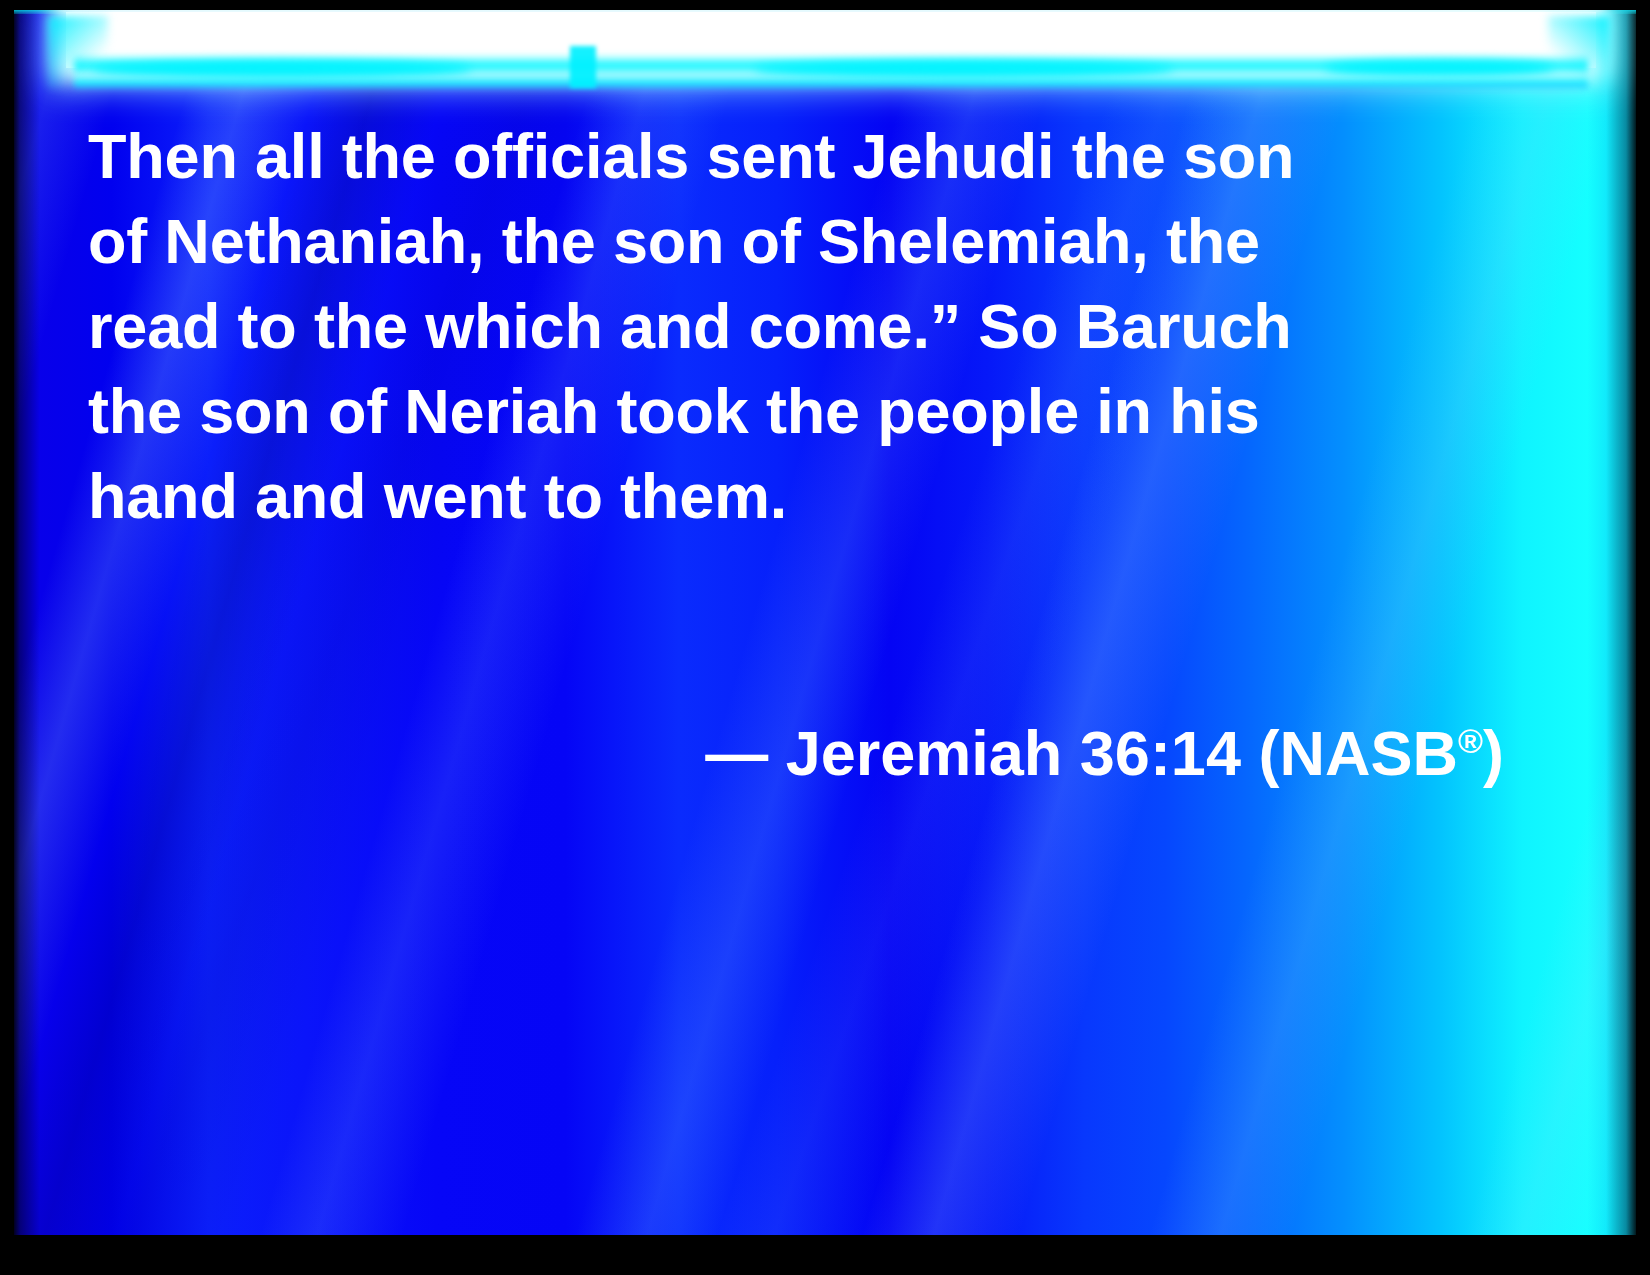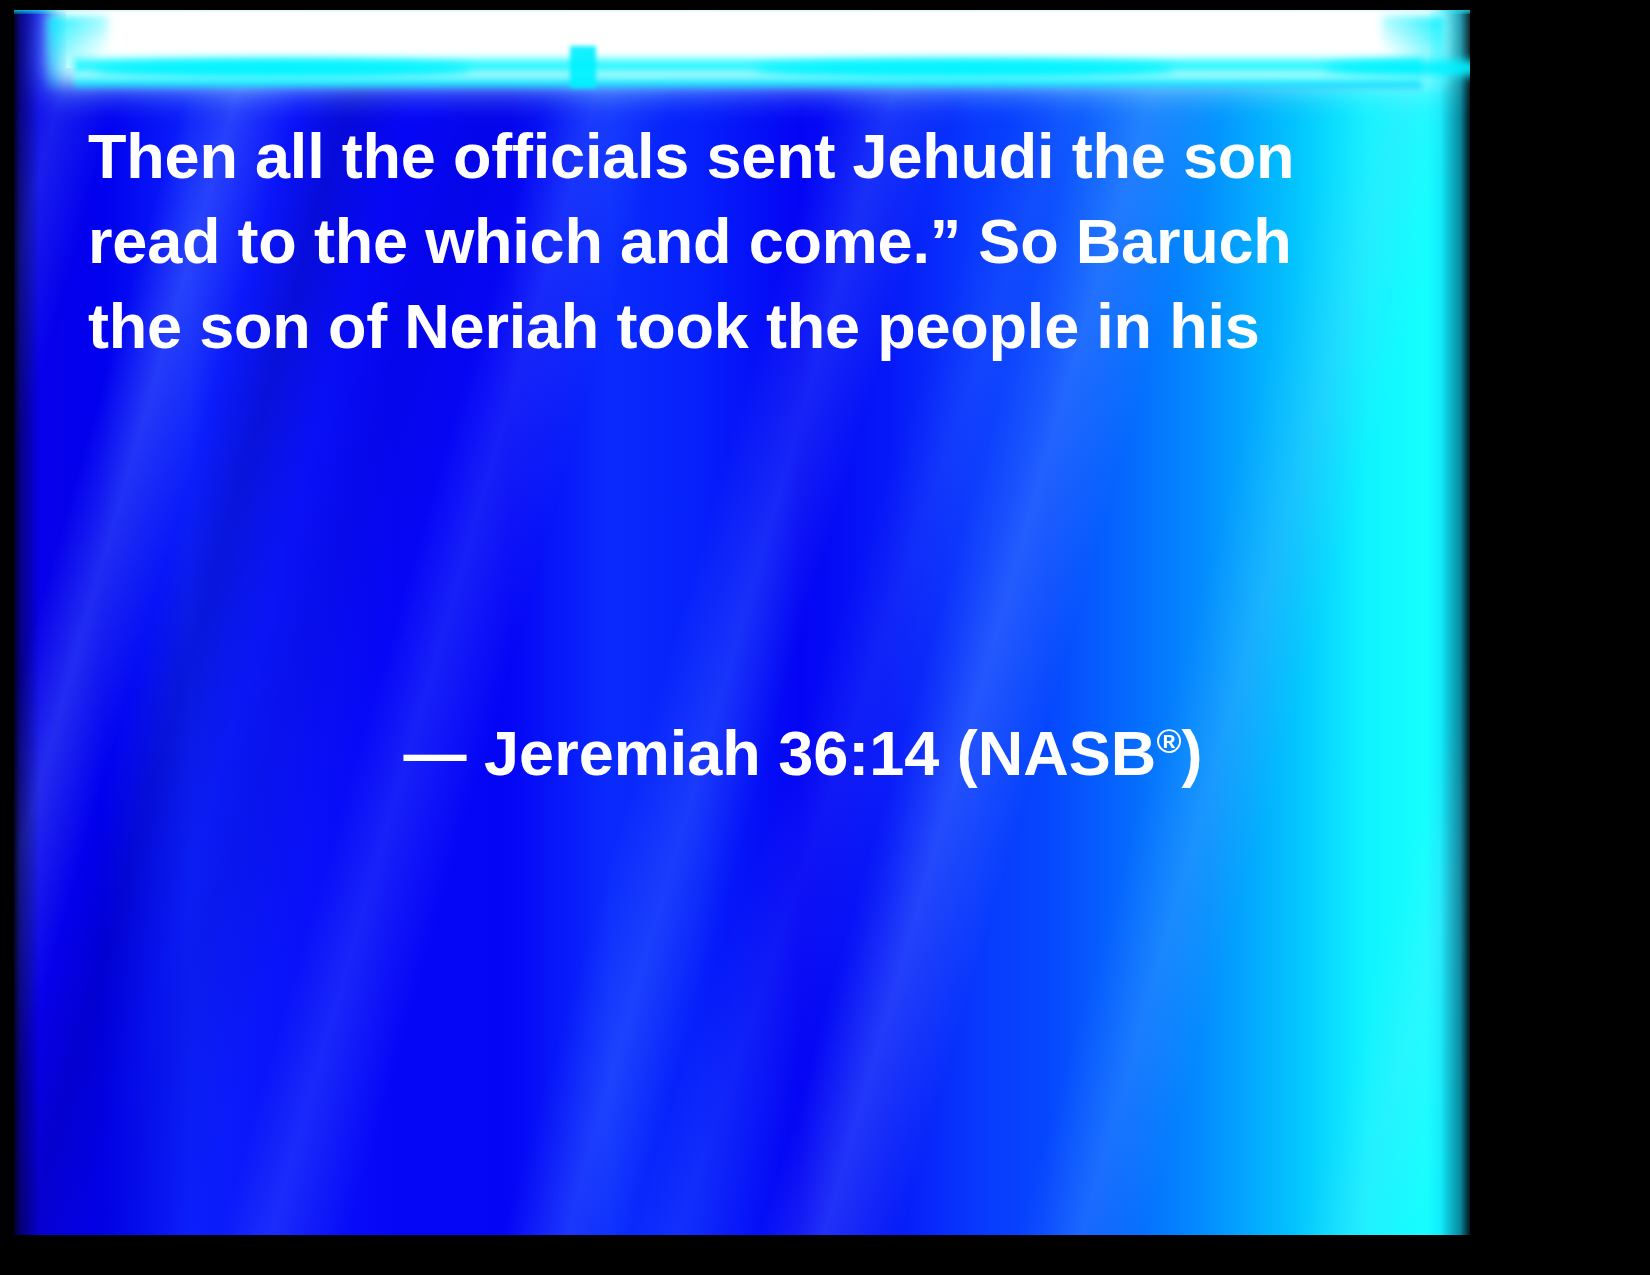--- a/index.html
+++ b/index.html
@@ -21,21 +21,21 @@
     height: 1275px;
     background: #000000;
     overflow: hidden;
   }
 
   
   #slide-canvas {
     position: absolute;
     left: 14px;
     top: 10px;
-    width: 1456px;
+    width: 1622px;
     height: 1225px;
     overflow: hidden;
     
     background:
       linear-gradient(90deg,
         #0a00e8 0%,
         #0100ef 6%,
         #0b1ffb 12%,
         #0a14fa 18%,
         #0606f7 26%,
@@ -246,24 +246,24 @@
     font-family: "Liberation Sans", sans-serif;
     font-weight: bold;
     font-size: 63px;
     line-height: 85px;
     color: #ffffff;
     white-space: pre;
     letter-spacing: -0.2px;
   }
   #verse-citation-row {
     position: absolute;
-    left: 82px;
+    left: 76px;
     top: 701px;
     width: 1420px;
-    text-align: center;
+    text-align: right;
     z-index: 5;
   }
   #verse-citation {
     display: inline-block;
     font-family: "Liberation Sans", sans-serif;
     font-weight: bold;
     font-size: 63px;
     line-height: 85px;
     color: #ffffff;
     white-space: pre;
@@ -293,22 +293,24 @@
       <div id="top-glow-blotch-a"></div>
       <div id="top-glow-notch"></div>
       <div id="top-glow-blotch-b"></div>
       <div id="top-glow-blotch-c"></div>
       <div id="top-glow-edge-left"></div>
       <div id="top-glow-edge-right"></div>
     </div>
 
     <div id="verse-block">
       <div class="verse-line">Then all the officials sent Jehudi the son</div>
+      <div class="verse-line">of Nethaniah, the son of Shelemiah, the</div>
       <div class="verse-line">read to the which and come.” So Baruch</div>
       <div class="verse-line">the son of Neriah took the people in his</div>
+      <div class="verse-line">hand and went to them.</div>
     </div>
 
     <div id="verse-citation-row">
       <div id="verse-citation"><span>— Jeremiah 36:14 (NASB</span><span class="reg-mark">®</span><span>)</span></div>
     </div>
 
   </div>
 </div>
 
 </body></html>

